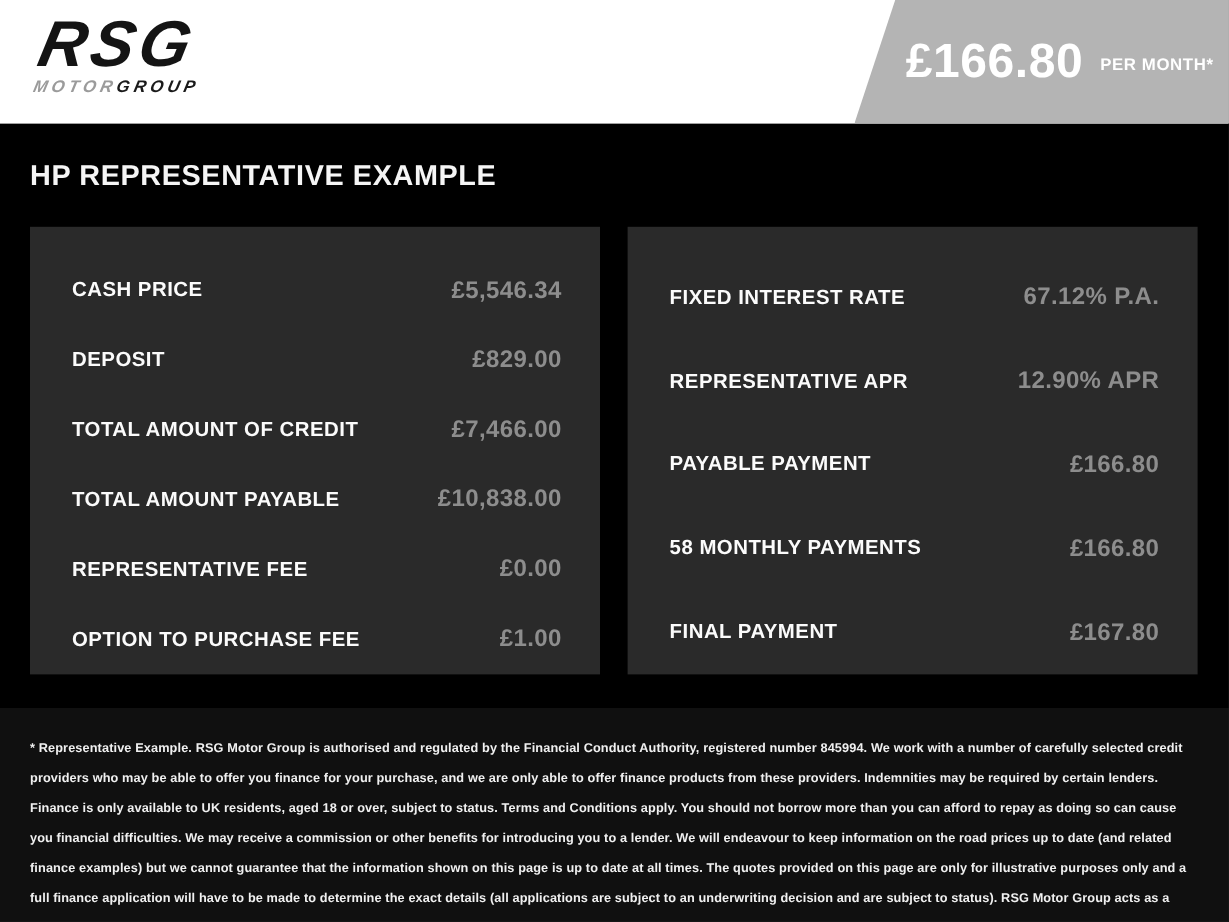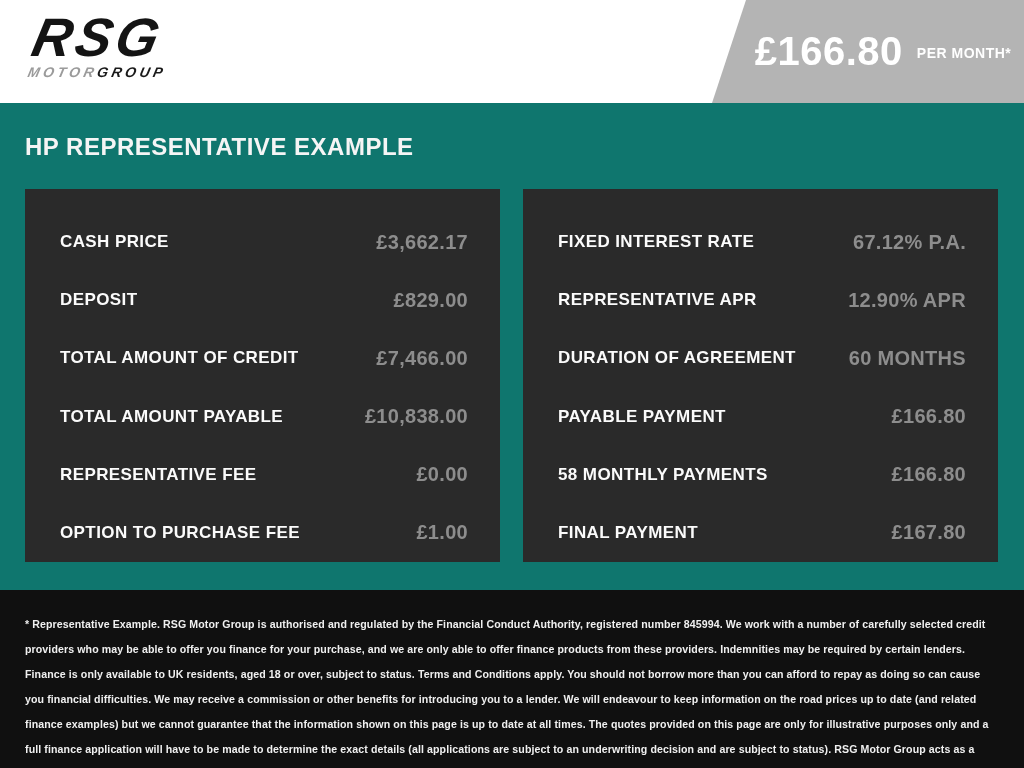--- a/index.html
+++ b/index.html
@@ -62,21 +62,21 @@
     font-weight: bold;
     color: #ffffff;
     margin-left: 14px;
     margin-top: 3px;
     letter-spacing: 0.5px;
   }
 
   
   .main {
     width: 1024px; height: 487px;
-    background: #0f766e;
+    background: #000000;
     padding: 30px 26px 0 25px;
   }
   .page-title {
     font-size: 24px;
     font-weight: bold;
     color: #f5f5f5;
     letter-spacing: 0.5px;
     margin-bottom: 28px;
   }
   .panels {
@@ -143,21 +143,21 @@
     <span class="price-period">PER MONTH*</span>
   </div>
 </div>
 
 <div class="main">
   <div class="page-title">HP REPRESENTATIVE EXAMPLE</div>
   <div class="panels">
     <div class="panel">
         <div class="row">
           <span class="row-label">CASH PRICE</span>
-          <span class="row-value">£3,662.17</span>
+          <span class="row-value">£5,546.34</span>
         </div>
         <div class="row">
           <span class="row-label">DEPOSIT</span>
           <span class="row-value">£829.00</span>
         </div>
         <div class="row">
           <span class="row-label">TOTAL AMOUNT OF CREDIT</span>
           <span class="row-value">£7,466.00</span>
         </div>
         <div class="row">
@@ -174,24 +174,20 @@
         </div>
       </div>
     <div class="panel">
         <div class="row">
           <span class="row-label">FIXED INTEREST RATE</span>
           <span class="row-value">67.12% P.A.</span>
         </div>
         <div class="row">
           <span class="row-label">REPRESENTATIVE APR</span>
           <span class="row-value">12.90% APR</span>
-        </div>
-        <div class="row">
-          <span class="row-label">DURATION OF AGREEMENT</span>
-          <span class="row-value">60 MONTHS</span>
         </div>
         <div class="row">
           <span class="row-label">PAYABLE PAYMENT</span>
           <span class="row-value">£166.80</span>
         </div>
         <div class="row">
           <span class="row-label">58 MONTHLY PAYMENTS</span>
           <span class="row-value">£166.80</span>
         </div>
         <div class="row">

